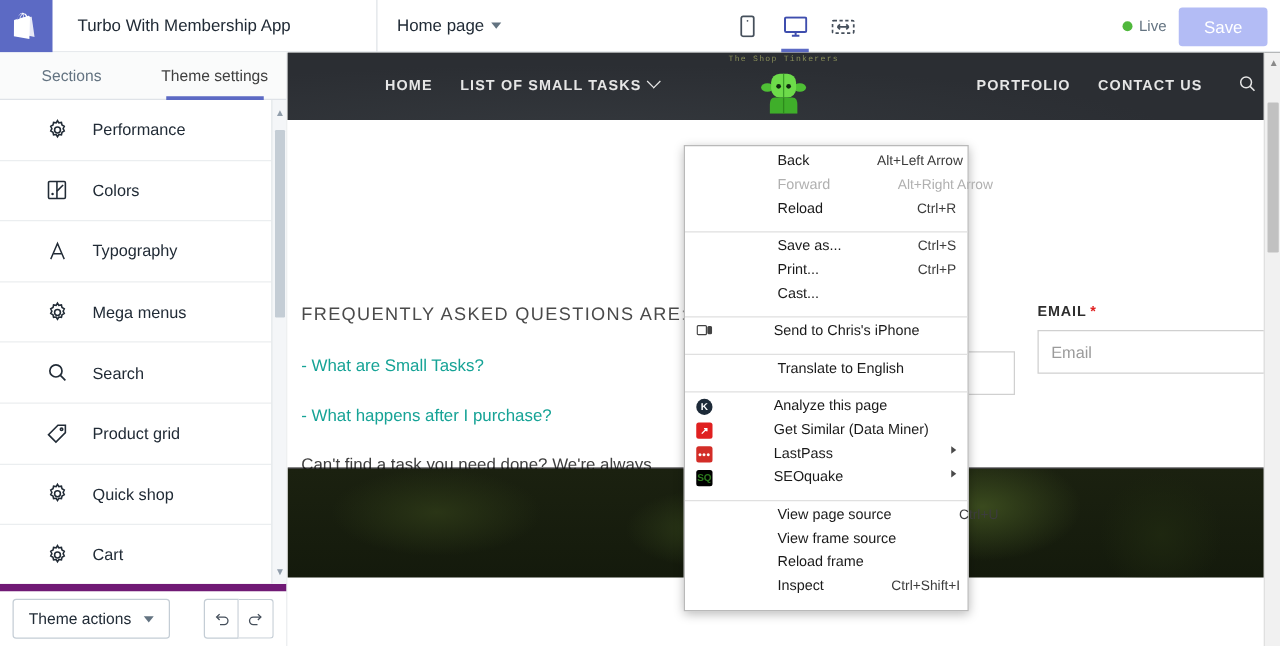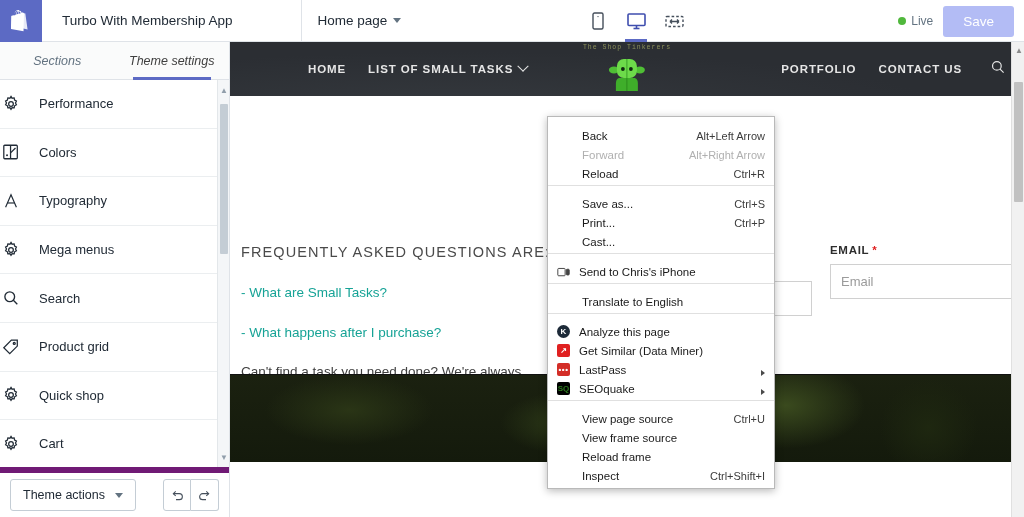--- a/index.html
+++ b/index.html
@@ -68,31 +68,31 @@
 
   
   .sidebar {
     position: absolute; left: 0; top: 42px; width: 230px; height: 475px;
     background: #fff; border-right: 1px solid #dfe3e8;
     display: flex; flex-direction: column;
   }
   .tabs { display: flex; height: 38px; border-bottom: 1px solid #dfe3e8; background: #fafbfb; }
   .tab {
     flex: 1; display: flex; align-items: center; justify-content: center;
-    font-size: 12.5px; color: #637381; cursor: pointer; position: relative; font-style: italic;
+    font-size: 12.5px; color: #637381; cursor: pointer; position: relative;
   }
   .tab.active { color: #404040; }
   .tab.active::after {
     content: ""; position: absolute; bottom: -1px; left: 18px; right: 18px;
     height: 3px; background: #5c6ac4;
   }
   .nav-list { flex: 1; overflow: hidden; position: relative; background: #fff; }
   .nav-item {
     display: flex; align-items: center; height: 48.6px;
-    padding-left: 1px; gap: 18px;
+    padding-left: 36px; gap: 18px;
     border-bottom: 1px solid #ebeef0; cursor: pointer; font-size: 13px; color: #212b36;
   }
   .nav-icon { width: 20px; height: 20px; display: flex; align-items: center; justify-content: center; color: #212b36; }
   .scroll-track {
     position: absolute; right: 0; top: 0; width: 12px; height: 100%;
     background: #f4f6f8; border-left: 1px solid #e3e7ea;
   }
   .scroll-thumb { position: absolute; top: 24px; left: 2px; width: 8px; height: 150px; background: #c4cdd5; border-radius: 1px; }
   .scroll-arrow { position: absolute; left: 2px; width: 8px; height: 12px; display:flex; align-items:center; justify-content:center; color:#919eab; font-size: 8px; }
   .scroll-arrow.up { top: 4px; }
@@ -210,22 +210,22 @@
   .pv-arrow.up { top: 4px; }
 
   
   .ctx-menu {
     position: absolute; left: 547px; top: 116px; width: 228px;
     background: #fff; border: 1px solid #b9b9b9;
     box-shadow: 0 2px 8px rgba(0,0,0,0.28);
     padding: 6px 0; font-size: 11.5px; color: #1a1a1a; z-index: 50;
   }
   .ctx-item {
-    display: flex; align-items: flex-end; height: 19px;
-    padding: 0 9px 0 9px; cursor: pointer; white-space: nowrap;
+    display: flex; align-items: flex-start; height: 19px;
+    padding: 0 9px 0 9px; cursor: pointer; white-space: nowrap; gap: 40px;
   }
   .ctx-item.disabled { color: #b0b0b0; cursor: default; }
   .ctx-ico { width: 17px; flex: 0 0 17px; display: flex; align-items: center; }
   .ctx-label { flex: 1; padding-left: 8px; }
   .ctx-label.has-icon { padding-left: 5px; }
   .ctx-shortcut { color: #3c3c3c; font-size: 11px; padding-left: 14px; }
   .ctx-item.disabled .ctx-shortcut { color: #b0b0b0; }
   .ctx-sub {
     width: 0; height: 0; border-top: 3.5px solid transparent;
     border-bottom: 3.5px solid transparent; border-left: 4.5px solid #4a4a4a;

